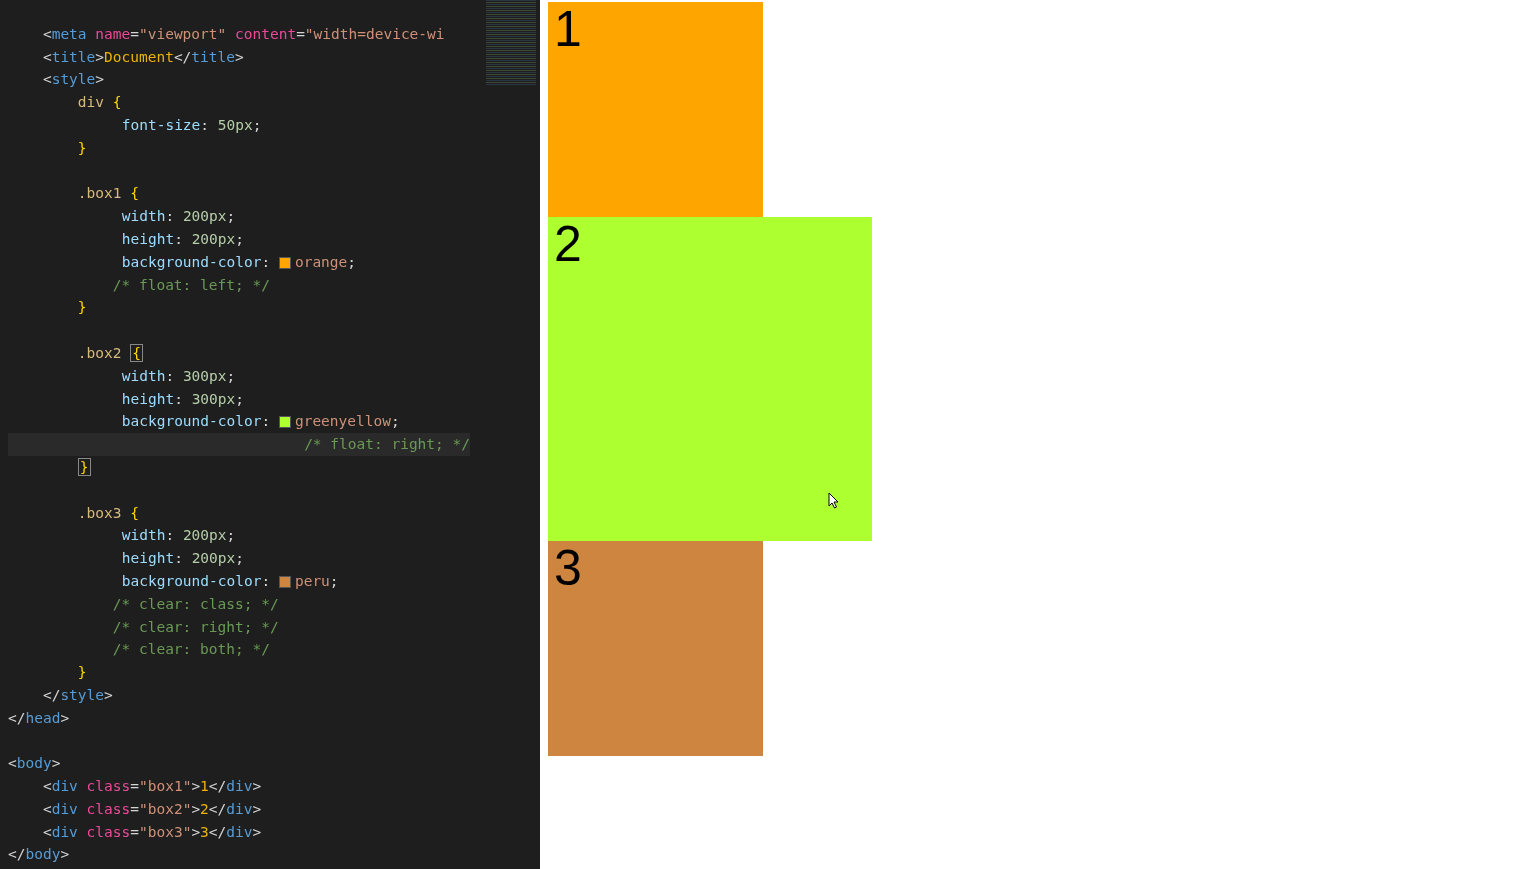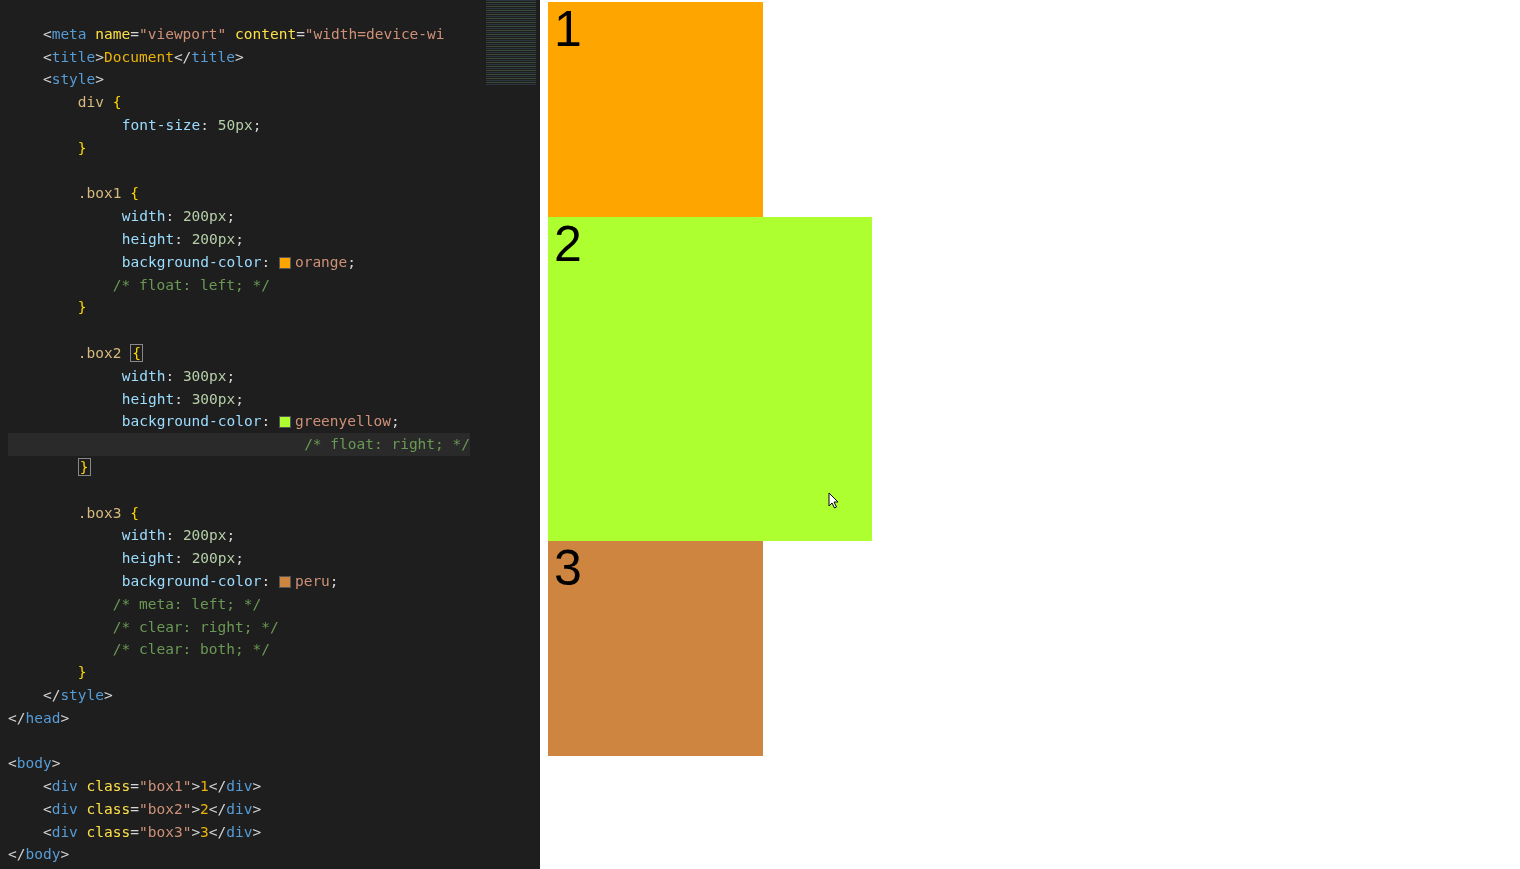--- a/index.html
+++ b/index.html
@@ -84,21 +84,21 @@
       padding-left: 6px;
       line-height: 1.1;
     }
     .cursor-arrow {
       position: absolute;
       pointer-events: none;
       font-size: 16px;
       color: #000;
     }
     .tag { color: #569cd6; }
-    .attr-name { color: #fde047; }
+    .attr-name { color: #ec4899; }
     .attr-val { color: #ce9178; }
     .sel { color: #d7ba7d; }
     .prop { color: #9cdcfe; margin-left: 9px; }
     .val { color: #ce9178; }
     .num { color: #b5cea8; }
     .punct { color: #d4d4d4; }
     .brace { color: #ffd700; }
     .comment { color: #6a9955; }
     .txt { color: #eab308; }
     .swatch {
@@ -143,21 +143,21 @@
 <span>            </span><span class="prop">width</span><span class="punct">:</span> <span class="num">300px</span><span class="punct">;</span>
 <span>            </span><span class="prop">height</span><span class="punct">:</span> <span class="num">300px</span><span class="punct">;</span>
 <span>            </span><span class="prop">background-color</span><span class="punct">:</span> <span class="swatch" style="background:#adff2f"></span><span class="val">greenyellow</span><span class="punct">;</span>
 <span class="hl-line"><span>            </span><span class="comment">/* float: right; */</span></span>
 <span>        </span><span class="cursor-box brace">}</span>
 <span> </span>
 <span>        </span><span class="sel">.box3</span> <span class="brace">{</span>
 <span>            </span><span class="prop">width</span><span class="punct">:</span> <span class="num">200px</span><span class="punct">;</span>
 <span>            </span><span class="prop">height</span><span class="punct">:</span> <span class="num">200px</span><span class="punct">;</span>
 <span>            </span><span class="prop">background-color</span><span class="punct">:</span> <span class="swatch" style="background:#cd853f"></span><span class="val">peru</span><span class="punct">;</span>
-<span>            </span><span class="comment">/* meta: left; */</span>
+<span>            </span><span class="comment">/* clear: class; */</span>
 <span>            </span><span class="comment">/* clear: right; */</span>
 <span>            </span><span class="comment">/* clear: both; */</span>
 <span>        </span><span class="brace">}</span>
 <span class="punct">    &lt;/</span><span class="tag">style</span><span class="punct">&gt;</span>
 <span class="punct">&lt;/</span><span class="tag">head</span><span class="punct">&gt;</span>
 <span> </span>
 <span class="punct">&lt;</span><span class="tag">body</span><span class="punct">&gt;</span>
 <span class="punct">    &lt;</span><span class="tag">div</span> <span class="attr-name">class</span><span class="punct">=</span><span class="attr-val">"box1"</span><span class="punct">&gt;</span><span class="txt">1</span><span class="punct">&lt;/</span><span class="tag">div</span><span class="punct">&gt;</span>
 <span class="punct">    &lt;</span><span class="tag">div</span> <span class="attr-name">class</span><span class="punct">=</span><span class="attr-val">"box2"</span><span class="punct">&gt;</span><span class="txt">2</span><span class="punct">&lt;/</span><span class="tag">div</span><span class="punct">&gt;</span>
 <span class="punct">    &lt;</span><span class="tag">div</span> <span class="attr-name">class</span><span class="punct">=</span><span class="attr-val">"box3"</span><span class="punct">&gt;</span><span class="txt">3</span><span class="punct">&lt;/</span><span class="tag">div</span><span class="punct">&gt;</span>

